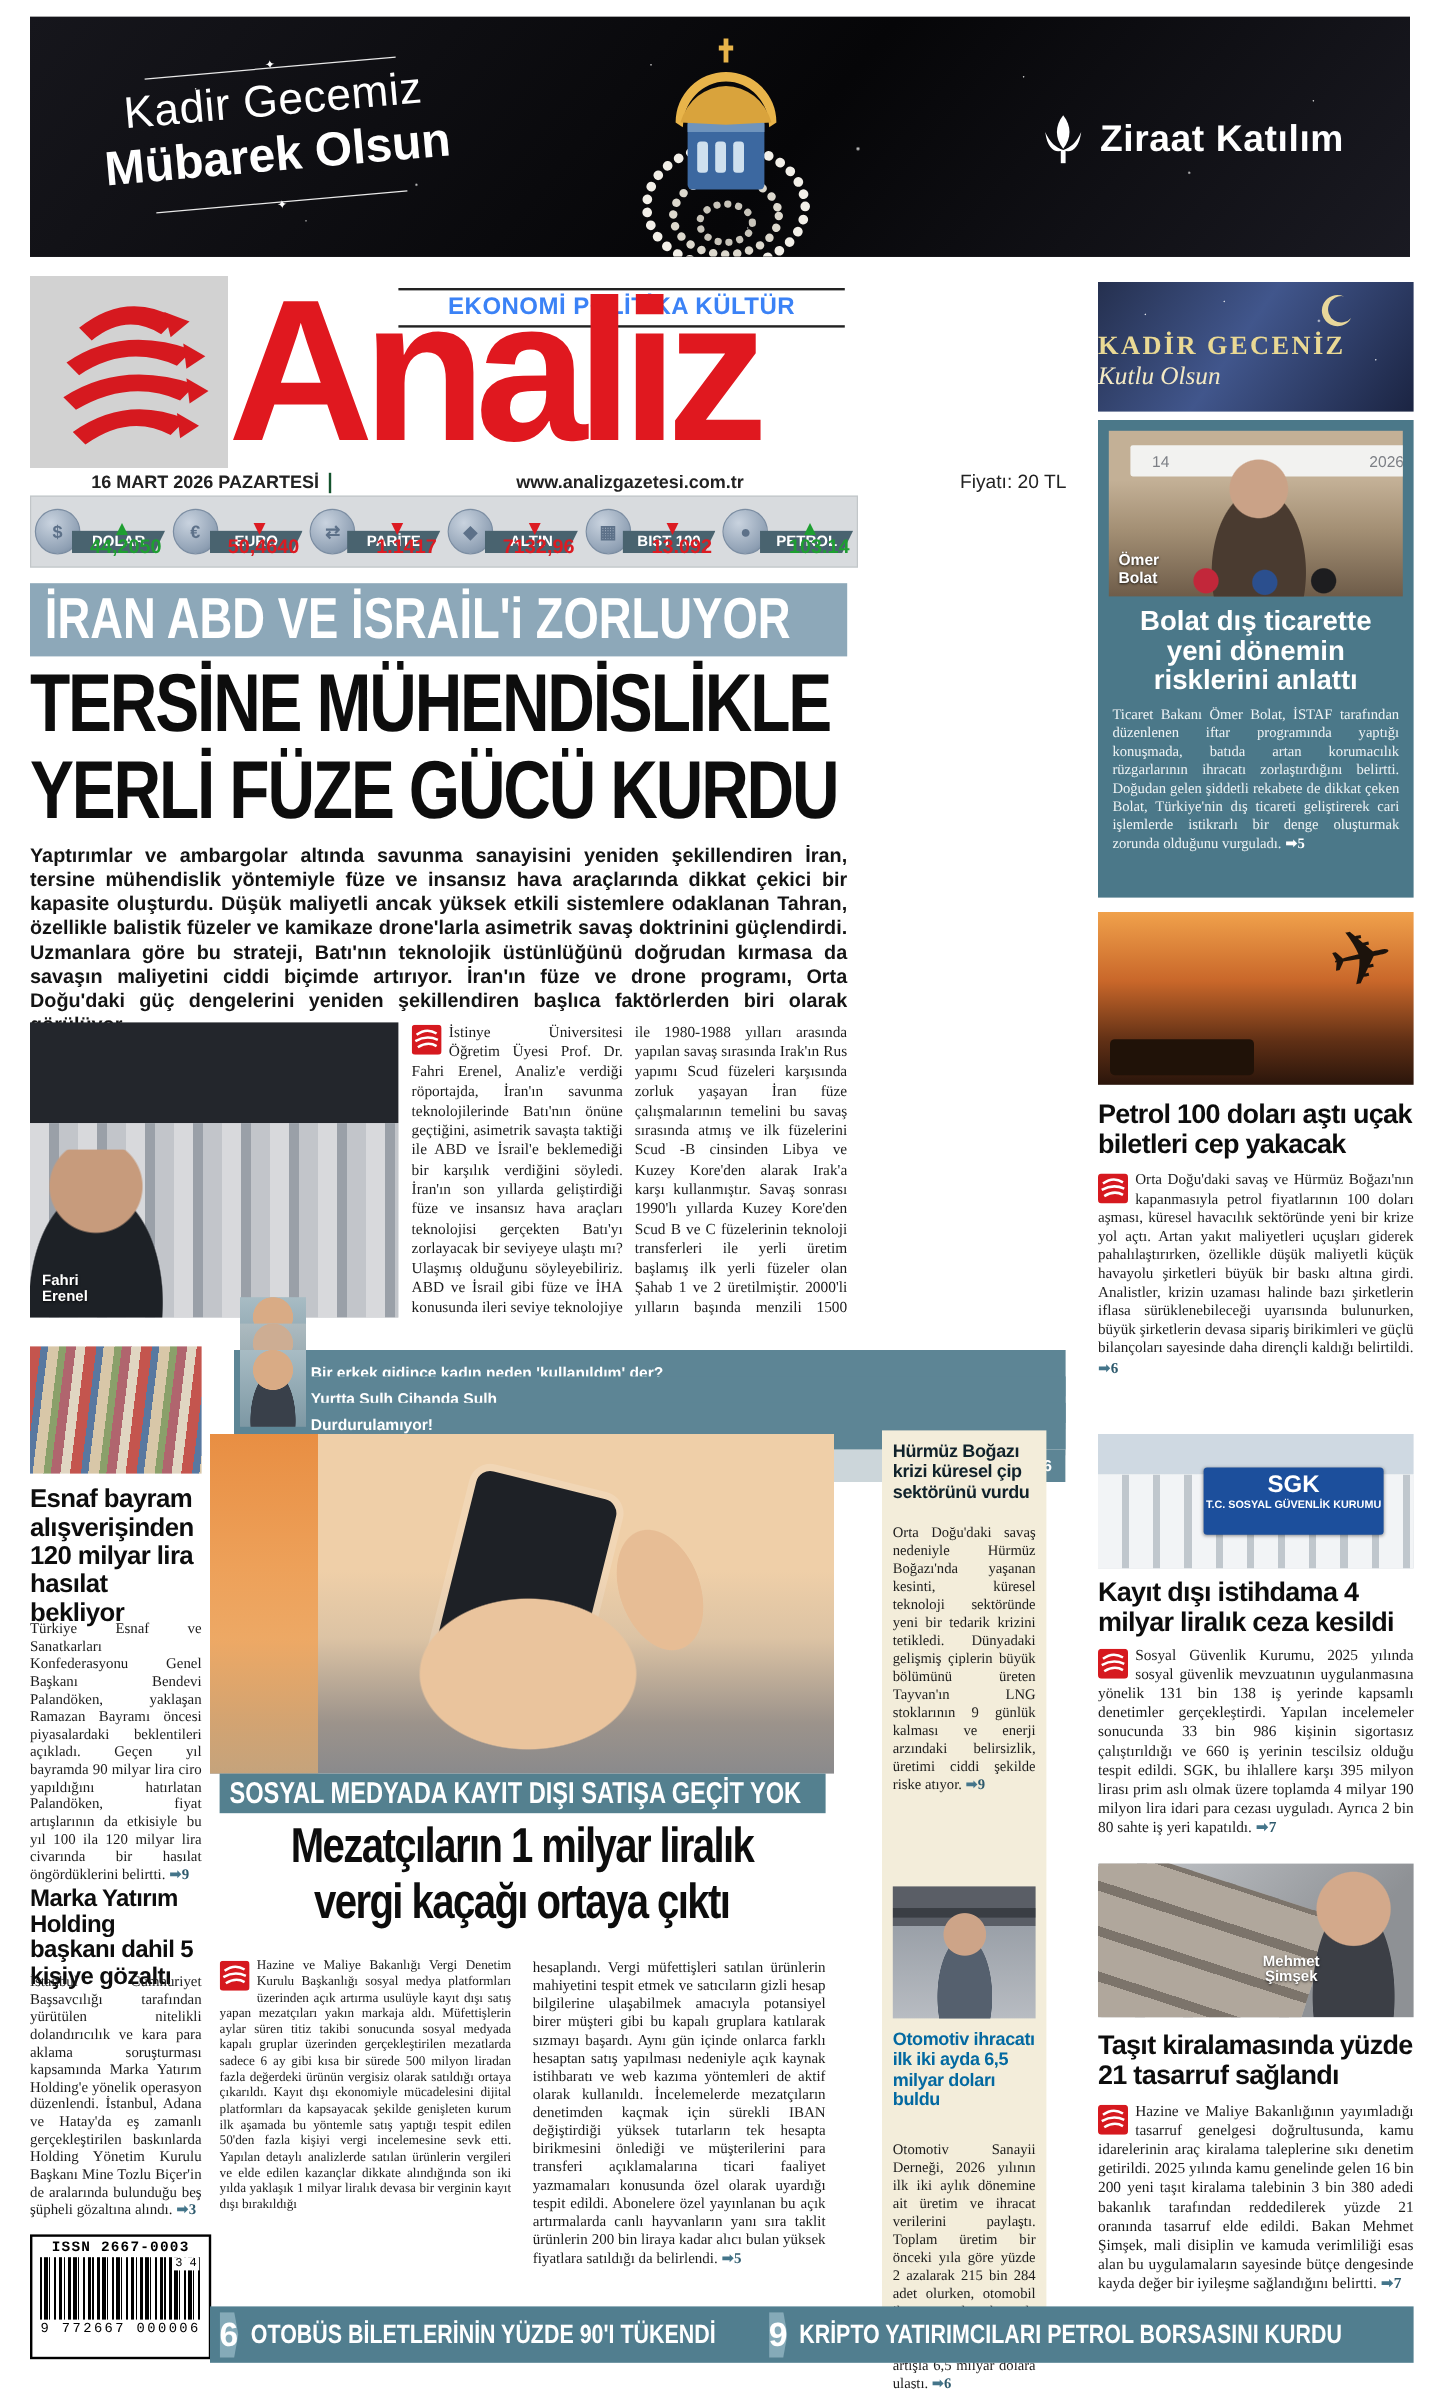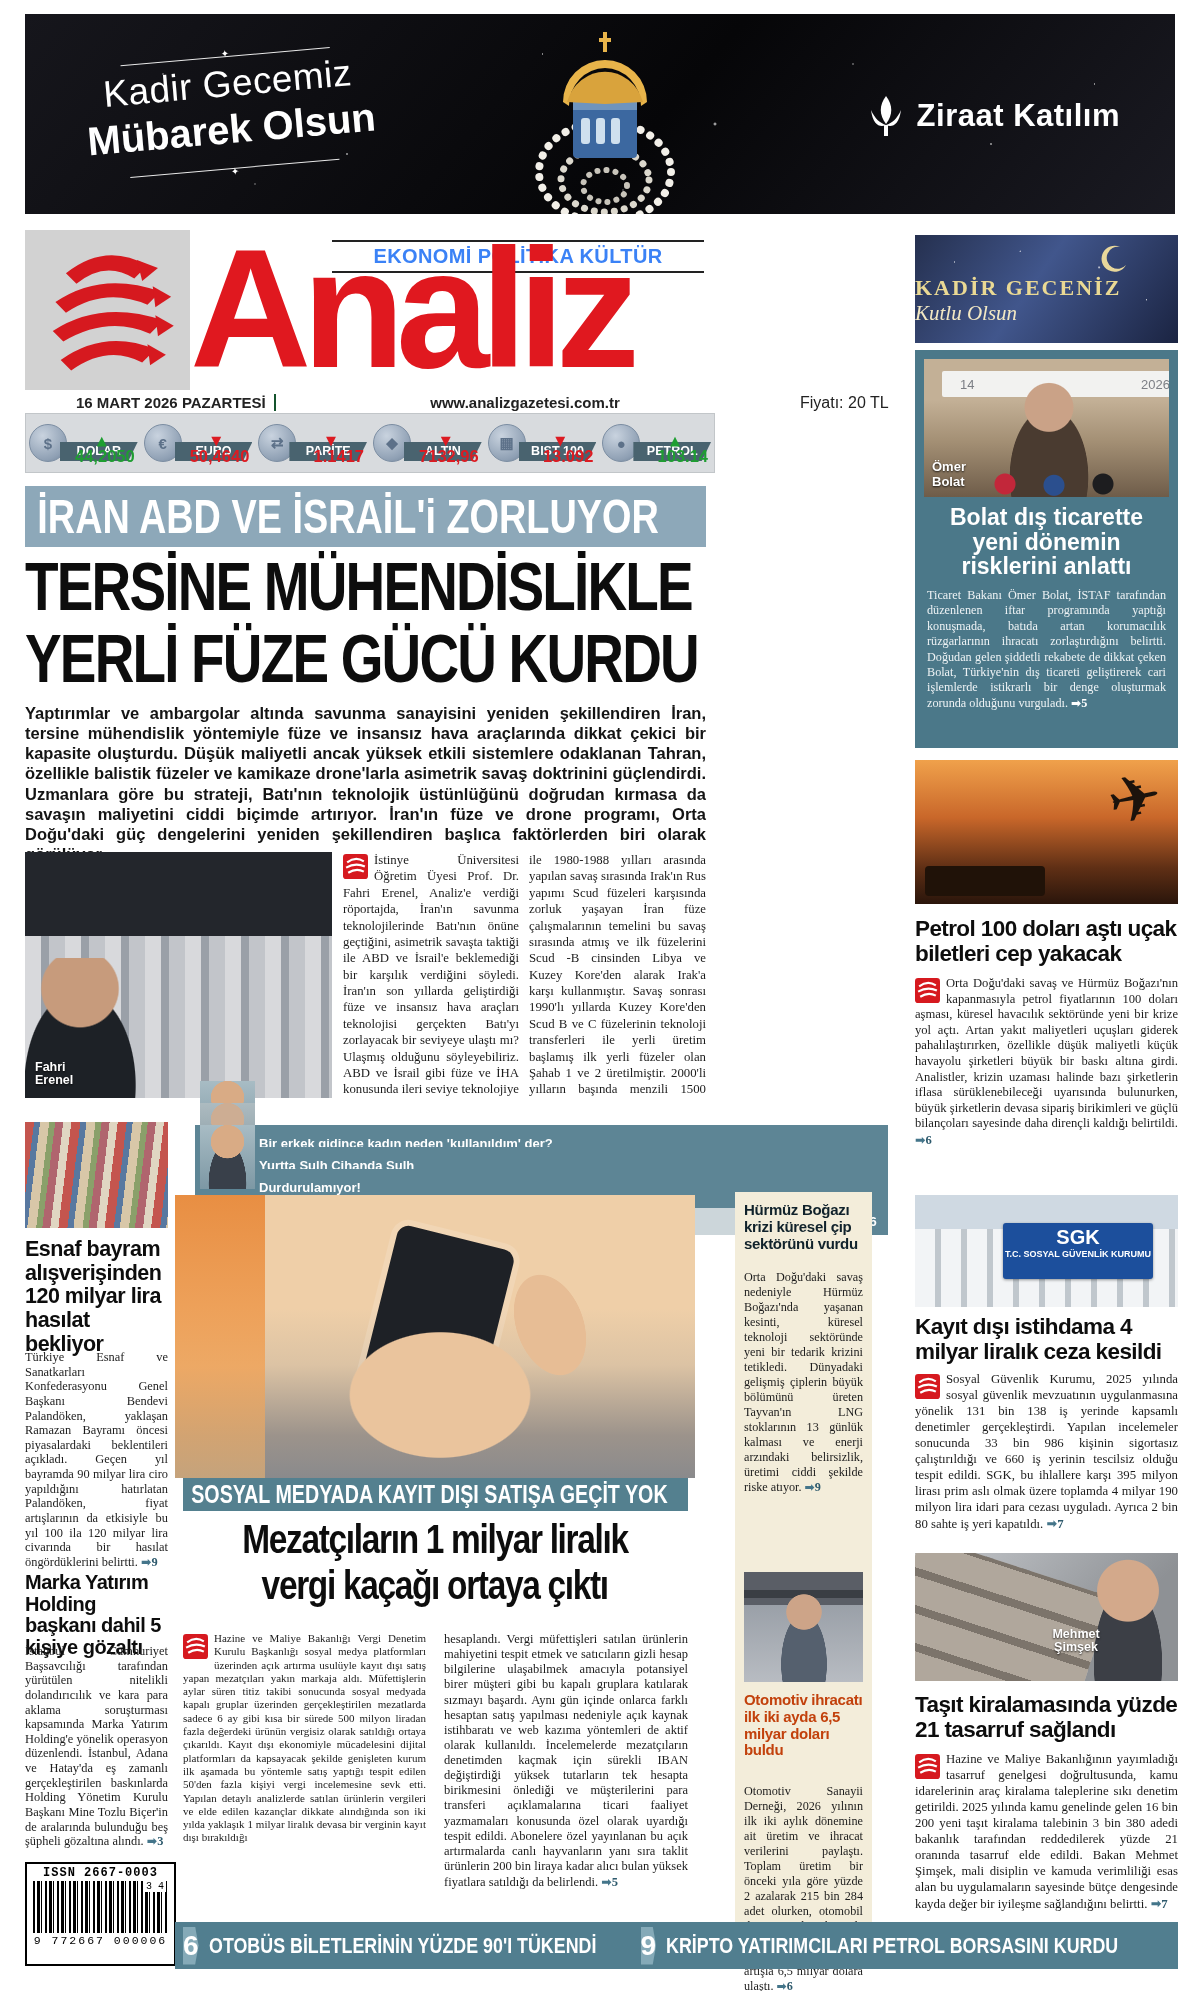--- a/index.html
+++ b/index.html
@@ -351,31 +351,31 @@
     <span>Hazine ve Maliye Bakanlığı Vergi Denetim Kurulu Başkanlığı sosyal medya platformları üzerinden açık artırma usulüyle kayıt dışı satış yapan mezatçıları yakın markaja aldı. Müfettişlerin aylar süren titiz takibi sonucunda sosyal medyada kapalı gruplar üzerinden gerçekleştirilen mezatlarda sadece 6 ay gibi kısa bir sürede 500 milyon liradan fazla değerdeki ürünün vergisiz olarak satıldığı ortaya çıkarıldı. Kayıt dışı ekonomiyle mücadelesini dijital platformları da kapsayacak şekilde genişleten kurum ilk aşamada bu yöntemle satış yaptığı tespit edilen 50'den fazla kişiyi vergi incelemesine sevk etti. Yapılan detaylı analizlerde satılan ürünlerin vergileri ve elde edilen kazançlar dikkate alındığında son iki yılda yaklaşık 1 milyar liralık devasa bir verginin kayıt dışı bırakıldığı</span>
   </div>
   <div class="abs serif" style="left:444px;top:1632px;width:244px;height:278px;font-size:12.5px;line-height:1.21;overflow:hidden;">
     <span>hesaplandı. Vergi müfettişleri satılan ürünlerin mahiyetini tespit etmek ve satıcıların gizli hesap bilgilerine ulaşabilmek amacıyla potansiyel birer müşteri gibi bu kapalı gruplara katılarak sızmayı başardı. Aynı gün içinde onlarca farklı hesaptan satış yapılması nedeniyle açık kaynak istihbaratı ve web kazıma yöntemleri de aktif olarak kullanıldı. İncelemelerde mezatçıların denetimden kaçmak için sürekli IBAN değiştirdiği yüksek tutarların tek hesapta birikmesini önlediği ve müşterilerini para transferi açıklamalarına ticari faaliyet yazmamaları konusunda özel olarak uyardığı tespit edildi. Abonelere özel yayınlanan bu açık artırmalarda canlı hayvanların yanı sıra taklit ürünlerin 200 bin liraya kadar alıcı bulan yüksek fiyatlara satıldığı da belirlendi.</span>
     <span class="pa">➡</span><span class="pnum">5</span>
   </div>
 
   <div class="abs" style="left:735px;top:1192px;width:137px;height:770px;background:#f3edda;padding:0;">
     <div class="abs h-sans" style="left:9px;top:10px;width:119px;font-size:15px;line-height:1.12;color:#10222b;letter-spacing:-0.3px;">Hürmüz Boğazı krizi küresel çip sektörünü vurdu</div>
     <div class="abs serif" style="left:9px;top:78px;width:119px;font-size:12.2px;line-height:1.23;">
-      <span>Orta Doğu'daki savaş nedeniyle Hürmüz Boğazı'nda yaşanan kesinti, küresel teknoloji sektöründe yeni bir tedarik krizini tetikledi. Dünyadaki gelişmiş çiplerin büyük bölümünü üreten Tayvan'ın LNG stoklarının 13 günlük kalması ve enerji arzındaki belirsizlik, üretimi ciddi şekilde riske atıyor.</span>
+      <span>Orta Doğu'daki savaş nedeniyle Hürmüz Boğazı'nda yaşanan kesinti, küresel teknoloji sektöründe yeni bir tedarik krizini tetikledi. Dünyadaki gelişmiş çiplerin büyük bölümünü üreten Tayvan'ın LNG stoklarının 9 günlük kalması ve enerji arzındaki belirsizlik, üretimi ciddi şekilde riske atıyor.</span>
       <span class="pa">➡</span><span class="pnum">9</span>
     </div>
     <div class="abs photo" style="left:9px;top:380px;width:119px;height:110px;
                 background:linear-gradient(180deg,#5a5e66 0 30%,#9aa0a8 30%,#b8bcc2);">
       <div class="abs" style="left:0;top:18px;width:119px;height:8px;background:#3a3e44;"></div>
       <div class="abs" style="left:28px;top:22px;width:64px;height:90px;
            background:radial-gradient(circle at 50% 20%,#cda488 0 22%,transparent 23%),
                       radial-gradient(ellipse at 50% 78%,#55606e 0 50%,transparent 51%);"></div>
     </div>
-    <div class="abs h-sans" style="left:9px;top:500px;width:119px;font-size:15px;line-height:1.12;color:#c2410c;letter-spacing:-0.3px;">Otomotiv ihracatı ilk iki ayda 6,5 milyar doları buldu</div>
+    <div class="abs h-sans" style="left:9px;top:500px;width:119px;font-size:15px;line-height:1.12;color:#0369a1;letter-spacing:-0.3px;">Otomotiv ihracatı ilk iki ayda 6,5 milyar doları buldu</div>
     <div class="abs serif" style="left:9px;top:592px;width:119px;font-size:12.2px;line-height:1.23;">
       <span>Otomotiv Sanayii Derneği, 2026 yılının ilk iki aylık dönemine ait üretim ve ihracat verilerini paylaştı. Toplam üretim bir önceki yıla göre yüzde 2 azalarak 215 bin 284 adet olurken, otomobil ihracatı adet bazında gerilemesine rağmen değer bazında yüzde 10 artışla 6,5 milyar dolara ulaştı.</span>
       <span class="pa">➡</span><span class="pnum">6</span>
     </div>
   </div>
 
   <div class="abs photo" style="left:915px;top:1195px;width:263px;height:112px;
               background:linear-gradient(180deg,#cfd9e2 0 30%,#e8ecef 30%,#d5dadf);">
     <div class="abs" style="left:0;top:30%;right:0;bottom:0;
          background:repeating-linear-gradient(90deg,#f2f4f6 0 20px,#c0c7cd 20px 26px);"></div>

